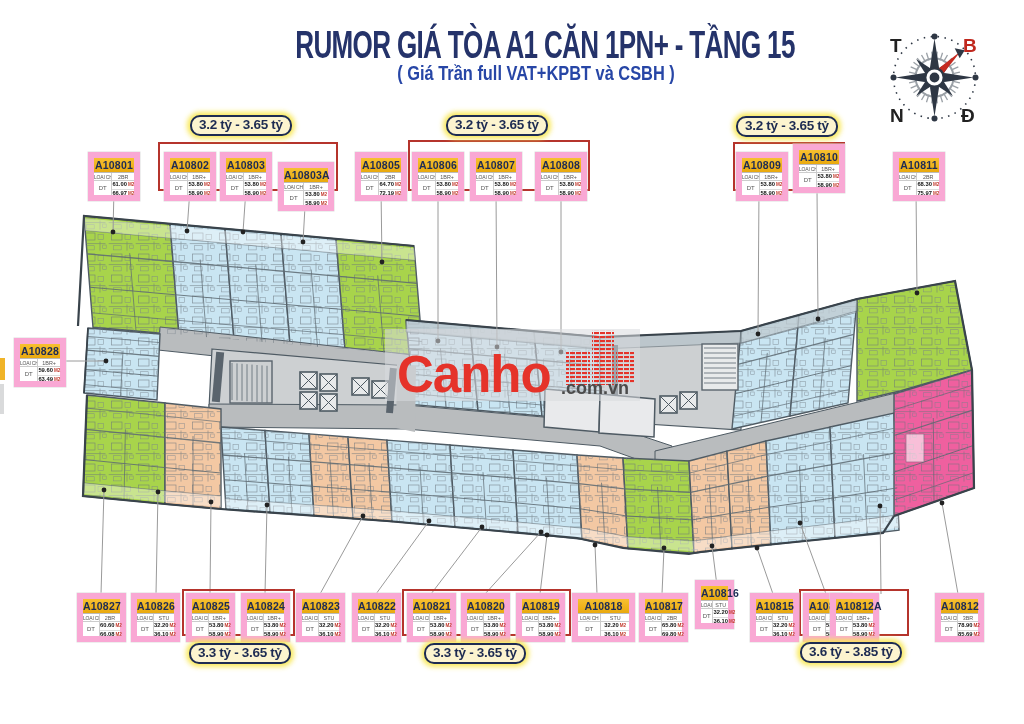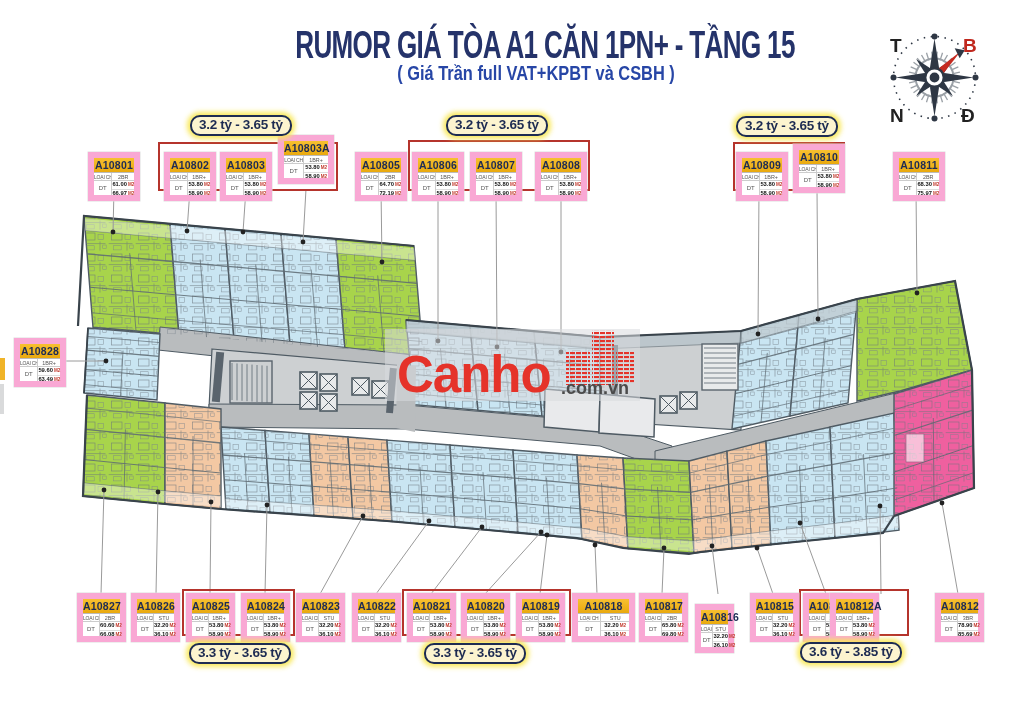--- a/index.html
+++ b/index.html
@@ -472,21 +472,21 @@
       <span class="c2">1BR+</span>
     </div>
 <div class="ar2">
       <span class="c1 dt">DT</span>
       <span class="c2v">
         <b>53.80<i>M2</i></b>
         <b>58.90<i>M2</i></b>
       </span>
     </div>
 </div>
-<div class="apt" style="left:278px;top:135px;width:56px">
+<div class="apt" style="left:278px;top:162px;width:56px">
 <div class="ah">A10803A</div>
 <div class="ar1">
       <span class="c1">LOẠI CH</span>
       <span class="c2">1BR+</span>
     </div>
 <div class="ar2">
       <span class="c1 dt">DT</span>
       <span class="c2v">
         <b>53.80<i>M2</i></b>
         <b>58.90<i>M2</i></b>
@@ -752,21 +752,21 @@
       <span class="c2">2BR</span>
     </div>
 <div class="ar2">
       <span class="c1 dt">DT</span>
       <span class="c2v">
         <b>65.80<i>M2</i></b>
         <b>69.80<i>M2</i></b>
       </span>
     </div>
 </div>
-<div class="apt" style="left:695px;top:604px;width:39px">
+<div class="apt" style="left:695px;top:580px;width:39px">
 <div class="ah">A10816</div>
 <div class="ar1">
       <span class="c1">LOẠI CH</span>
       <span class="c2">STU</span>
     </div>
 <div class="ar2">
       <span class="c1 dt">DT</span>
       <span class="c2v">
         <b>32.20<i>M2</i></b>
         <b>36.10<i>M2</i></b>

